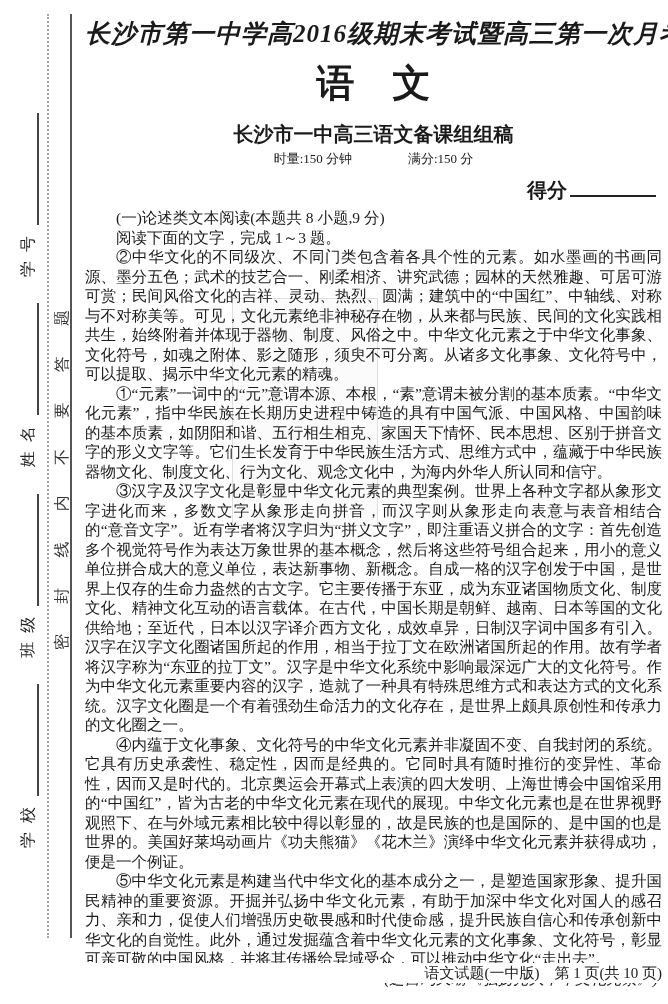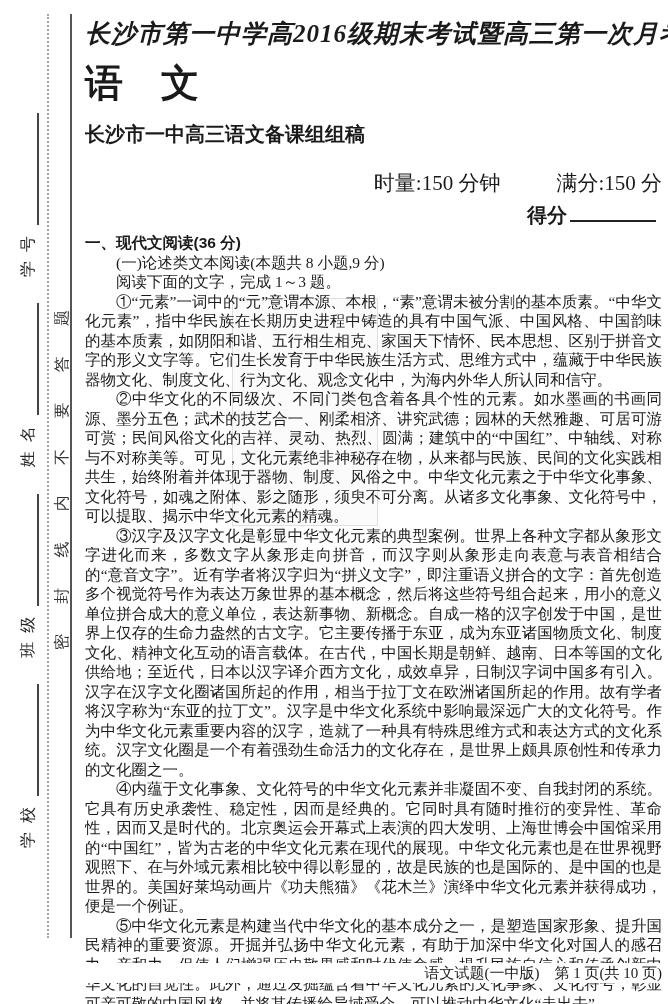--- a/index.html
+++ b/index.html
@@ -49,30 +49,30 @@
   }
 
   
   .main { position:absolute; left:85px; top:0; width:577px; }
   .exam-title {
     padding-top:17px; text-align:center;
     font-size:25px; line-height:34px; font-weight:bold; font-style:italic;
     white-space:nowrap; letter-spacing:1px;
   }
   .subject {
-    margin-top:9px; text-align:left;
+    margin-top:9px; text-align:center;
     font-size:38px; line-height:46px; font-weight:bold;
     font-family:"Liberation Sans","DejaVu Sans",sans-serif;
   }
   .byline {
-    margin-top:16px; text-align:left;
+    margin-top:16px; text-align:center;
     font-size:20px; line-height:24px; font-weight:bold;
     font-family:"Liberation Sans","DejaVu Sans",sans-serif;
   }
-  .meta { margin-top:28px; text-align:right; font-size:21px; line-height:19px; }
+  .meta { margin-top:3px; text-align:center; font-size:13px; line-height:19px; }
   .meta-gap { display:inline-block; width:56px; }
   .score-line {
     margin-top:11px; text-align:right; font-size:20px; line-height:22px;
     font-weight:bold; padding-right:6px;
     font-family:"Liberation Sans","DejaVu Sans",sans-serif;
   }
   .score-blank {
     display:inline-block; width:86px; height:15px; margin-left:3px;
     border-bottom:2px solid #222;
   }
@@ -140,26 +140,25 @@
 
     <div class="meta">
       <span>时量:150 分钟</span><span class="meta-gap"></span><span>满分:150 分</span>
     </div>
 
     <div class="score-line">
       <span>得分</span><span class="score-blank"></span>
     </div>
 
     <div class="body-text">
-      <div class="section-heading">一、现代文阅读(36 分)</div>
       <div class="sub-heading">(一)论述类文本阅读(本题共 8 小题,9 分)</div>
       <div class="instruction">阅读下面的文字，完成 1～3 题。</div>
       <div id="passage">
+          <p class="passage-para">②中华文化的不同级次、不同门类包含着各具个性的元素。如水墨画的书画同源、墨分五色；武术的技艺合一、刚柔相济、讲究武德；园林的天然雅趣、可居可游可赏；民间风俗文化的吉祥、灵动、热烈、圆满；建筑中的“中国红”、中轴线、对称与不对称美等。可见，文化元素绝非神秘存在物，从来都与民族、民间的文化实践相共生，始终附着并体现于器物、制度、风俗之中。中华文化元素之于中华文化事象、文化符号，如魂之附体、影之随形，须臾不可分离。从诸多文化事象、文化符号中，可以提取、揭示中华文化元素的精魂。</p>
           <p class="passage-para">①“元素”一词中的“元”意谓本源、本根，“素”意谓未被分割的基本质素。“中华文化元素”，指中华民族在长期历史进程中铸造的具有中国气派、中国风格、中国韵味的基本质素，如阴阳和谐、五行相生相克、家国天下情怀、民本思想、区别于拼音文字的形义文字等。它们生长发育于中华民族生活方式、思维方式中，蕴藏于中华民族器物文化、制度文化、行为文化、观念文化中，为海内外华人所认同和信守。</p>
-          <p class="passage-para">②中华文化的不同级次、不同门类包含着各具个性的元素。如水墨画的书画同源、墨分五色；武术的技艺合一、刚柔相济、讲究武德；园林的天然雅趣、可居可游可赏；民间风俗文化的吉祥、灵动、热烈、圆满；建筑中的“中国红”、中轴线、对称与不对称美等。可见，文化元素绝非神秘存在物，从来都与民族、民间的文化实践相共生，始终附着并体现于器物、制度、风俗之中。中华文化元素之于中华文化事象、文化符号，如魂之附体、影之随形，须臾不可分离。从诸多文化事象、文化符号中，可以提取、揭示中华文化元素的精魂。</p>
           <p class="passage-para">③汉字及汉字文化是彰显中华文化元素的典型案例。世界上各种文字都从象形文字进化而来，多数文字从象形走向拼音，而汉字则从象形走向表意与表音相结合的“意音文字”。近有学者将汉字归为“拼义文字”，即注重语义拼合的文字：首先创造多个视觉符号作为表达万象世界的基本概念，然后将这些符号组合起来，用小的意义单位拼合成大的意义单位，表达新事物、新概念。自成一格的汉字创发于中国，是世界上仅存的生命力盎然的古文字。它主要传播于东亚，成为东亚诸国物质文化、制度文化、精神文化互动的语言载体。在古代，中国长期是朝鲜、越南、日本等国的文化供给地；至近代，日本以汉字译介西方文化，成效卓异，日制汉字词中国多有引入。汉字在汉字文化圈诸国所起的作用，相当于拉丁文在欧洲诸国所起的作用。故有学者将汉字称为“东亚的拉丁文”。汉字是中华文化系统中影响最深远广大的文化符号。作为中华文化元素重要内容的汉字，造就了一种具有特殊思维方式和表达方式的文化系统。汉字文化圈是一个有着强劲生命活力的文化存在，是世界上颇具原创性和传承力的文化圈之一。</p>
           <p class="passage-para">④内蕴于文化事象、文化符号的中华文化元素并非凝固不变、自我封闭的系统。它具有历史承袭性、稳定性，因而是经典的。它同时具有随时推衍的变异性、革命性，因而又是时代的。北京奥运会开幕式上表演的四大发明、上海世博会中国馆采用的“中国红”，皆为古老的中华文化元素在现代的展现。中华文化元素也是在世界视野观照下、在与外域元素相比较中得以彰显的，故是民族的也是国际的、是中国的也是世界的。美国好莱坞动画片《功夫熊猫》《花木兰》演绎中华文化元素并获得成功，便是一个例证。</p>
           <p class="passage-para">⑤中华文化元素是构建当代中华文化的基本成分之一，是塑造国家形象、提升国民精神的重要资源。开掘并弘扬中华文化元素，有助于加深中华文化对国人的感召力、亲和力，促使人们增强历史敬畏感和时代使命感，提升民族自信心和传承创新中华文化的自觉性。此外，通过发掘蕴含着中华文化元素的文化事象、文化符号，彰显可亲可敬的中国风格，并将其传播给异域受众，可以推动中华文化“走出去”。</p>
         </div>
       <div class="attribution">(选自冯天瑜《弘扬光大中华文化元素》)</div>
     </div>
   </div>
 
   <div class="page-footer">语文试题(一中版)　第 1 页(共 10 页)</div>
 </div>

